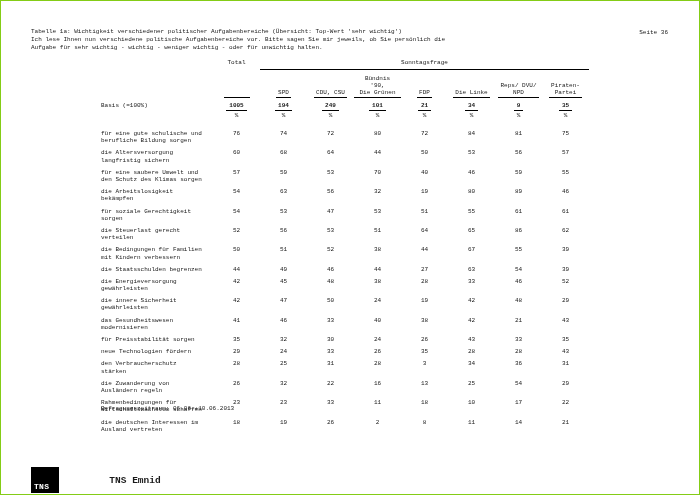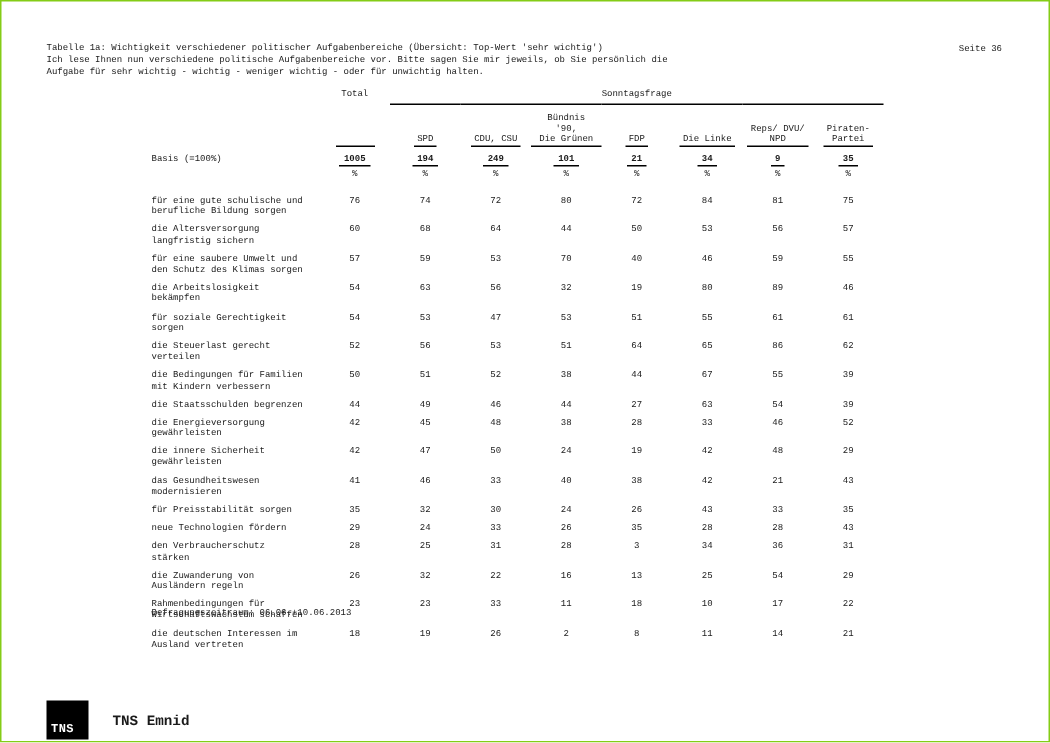--- a/index.html
+++ b/index.html
@@ -38,21 +38,21 @@
   td.val { text-align:center; padding:1px 0 4px; }
 
   .footer-note { position:absolute; left:100px; top:404px; font-size:6px; }
 
   .brand { position:absolute; left:30px; bottom:0; height:28px; }
   .logo {
     position:absolute; left:0; bottom:1px; width:28px; height:26px; background:#000;
     color:#fff; display:flex; align-items:flex-end; justify-content:flex-start;
   }
   .logo span { font-size:8px; font-weight:bold; padding:0 0 2px 3px; letter-spacing:0.3px; }
-  .brand-name { position:absolute; left:44px; bottom:8px; width:120px; font-size:9.5px; font-weight:bold; white-space:nowrap; }
+  .brand-name { position:absolute; left:44px; bottom:8px; width:120px; font-size:9.5px; font-weight:bold; white-space:nowrap;text-align:center; }
 </style>
 </head>
 <body>
 
 <div class="page">
 
   <div class="doc-header">
     <div>Tabelle 1a: Wichtigkeit verschiedener politischer Aufgabenbereiche (Übersicht: Top-Wert 'sehr wichtig')</div>
     <div>Ich lese Ihnen nun verschiedene politische Aufgabenbereiche vor. Bitte sagen Sie mir jeweils, ob Sie persönlich die</div>
     <div>Aufgabe für sehr wichtig - wichtig - weniger wichtig - oder für unwichtig halten.</div>

